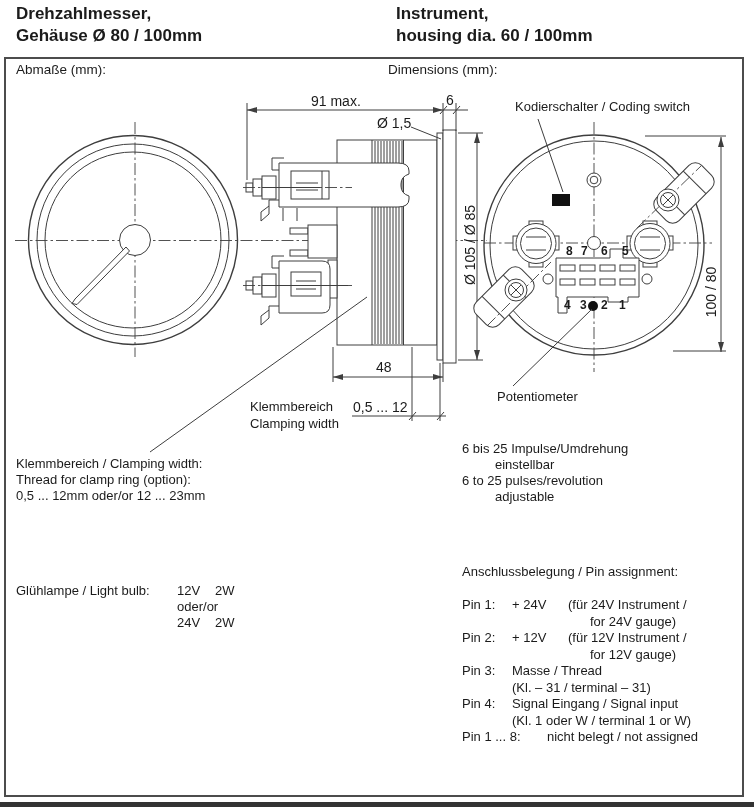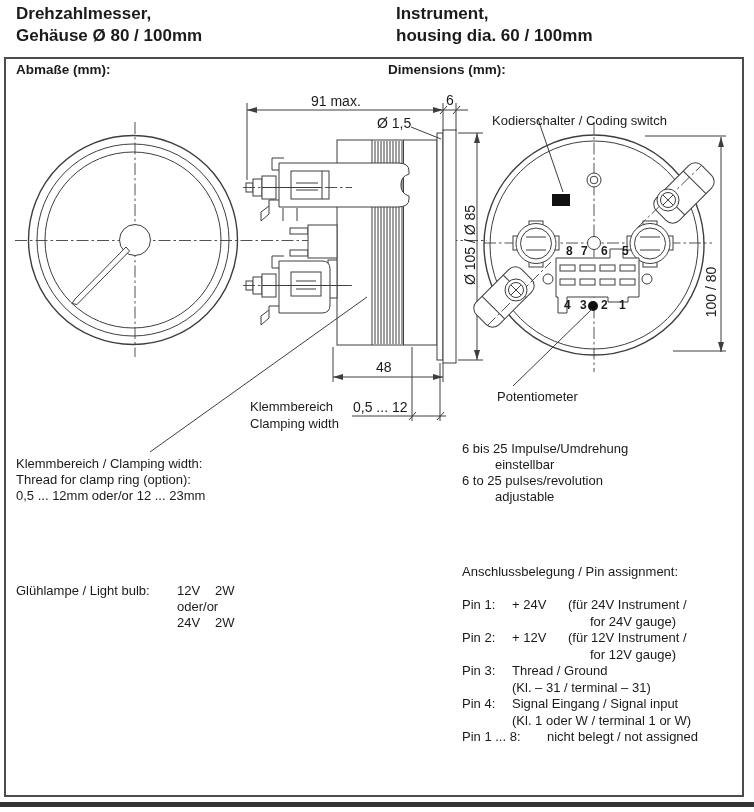--- a/index.html
+++ b/index.html
@@ -1,20 +1,20 @@
 <!DOCTYPE html>
 <html><head>
 <meta charset="utf-8">
 <style>
   html,body{margin:0;padding:0;background:#ffffff;}
   .page{position:relative;width:754px;height:812px;background:#ffffff;
         font-family:"Liberation Sans",sans-serif;color:#1b1b1b;overflow:hidden;}
   .abs{position:absolute;white-space:nowrap;}
   .t-title{font-size:17px;font-weight:bold;line-height:22px;margin-left:8px;}
-  .t-sub{font-size:13.5px;font-weight:bold;}
+  .t-sub{font-size:13.5px;font-weight:normal;}
   .t-note{font-size:13px;line-height:16px;}
   .t-dim{font-size:14px;}
   .t-pin{font-size:12px;font-weight:bold;}
   .rot{transform:rotate(-90deg);transform-origin:center center;text-align:center;}
   .frame{position:absolute;left:4px;top:57px;width:736px;height:736px;border:2px solid #4c4c4c;}
   .footbar{position:absolute;left:0;top:802px;width:754px;height:5px;background:#333333;}
   svg.draw{position:absolute;left:0;top:0;}
   svg.draw line, svg.draw path, svg.draw rect, svg.draw circle, svg.draw polyline
       {stroke:#3e3e3e;stroke-width:1;fill:none;}
   svg.draw .fw{fill:#ffffff;}
@@ -232,21 +232,21 @@
 
   <div class="abs t-dim" style="left:311px;top:93px;">91 max.</div>
   <div class="abs t-dim" style="left:446px;top:92px;">6</div>
   <div class="abs t-dim" style="left:377px;top:115px;">Ø 1,5</div>
   <div class="abs t-dim rot" style="left:415px;top:237px;width:110px;">Ø 105 / Ø 85</div>
   <div class="abs t-dim" style="left:376px;top:359px;">48</div>
   <div class="abs t-dim" style="left:353px;top:399px;">0,5 ... 12</div>
   <div class="abs t-dim rot" style="left:671px;top:284px;width:80px;">100 / 80</div>
   <div class="abs t-note" style="left:250px;top:399px;">Klemmbereich</div>
   <div class="abs t-note" style="left:250px;top:416px;">Clamping width</div>
-  <div class="abs t-note" style="left:492px;top:99px;margin-top:14px;">Kodierschalter / Coding switch</div>
+  <div class="abs t-note" style="left:515px;top:99px;">Kodierschalter / Coding switch</div>
   <div class="abs t-note" style="left:497px;top:389px;">Potentiometer</div>
 
   <span class="abs t-pin" style="left:566px;top:244px;">8</span>
   <span class="abs t-pin" style="left:581px;top:244px;">7</span>
   <span class="abs t-pin" style="left:601px;top:244px;">6</span>
   <span class="abs t-pin" style="left:622px;top:244px;">5</span>
   <span class="abs t-pin" style="left:564px;top:298px;">4</span>
   <span class="abs t-pin" style="left:580px;top:298px;">3</span>
   <span class="abs t-pin" style="left:601px;top:298px;">2</span>
   <span class="abs t-pin" style="left:619px;top:298px;">1</span>
@@ -277,21 +277,21 @@
   <span class="abs t-note" style="left:512px;top:597px;">+ 24V</span>
   <span class="abs t-note" style="left:568px;top:597px;">(für 24V Instrument /</span>
   <span class="abs t-note" style="left:590px;top:614px;">for 24V gauge)</span>
 
   <span class="abs t-note" style="left:462px;top:630px;">Pin 2:</span>
   <span class="abs t-note" style="left:512px;top:630px;">+ 12V</span>
   <span class="abs t-note" style="left:568px;top:630px;">(für 12V Instrument /</span>
   <span class="abs t-note" style="left:590px;top:647px;">for 12V gauge)</span>
 
   <span class="abs t-note" style="left:462px;top:663px;">Pin 3:</span>
-  <span class="abs t-note" style="left:512px;top:663px;">Thread / Ground</span>
+  <span class="abs t-note" style="left:512px;top:663px;">Masse / Thread</span>
   <span class="abs t-note" style="left:512px;top:680px;">(Kl. – 31 / terminal – 31)</span>
 
   <span class="abs t-note" style="left:462px;top:696px;">Pin 4:</span>
   <span class="abs t-note" style="left:512px;top:696px;">Signal Eingang / Signal input</span>
   <span class="abs t-note" style="left:512px;top:713px;">(Kl. 1 oder W / terminal 1 or W)</span>
 
   <span class="abs t-note" style="left:462px;top:729px;">Pin 1 ... 8:</span>
   <span class="abs t-note" style="left:547px;top:729px;">nicht belegt / not assigned</span>
 
   <div class="footbar"></div>

